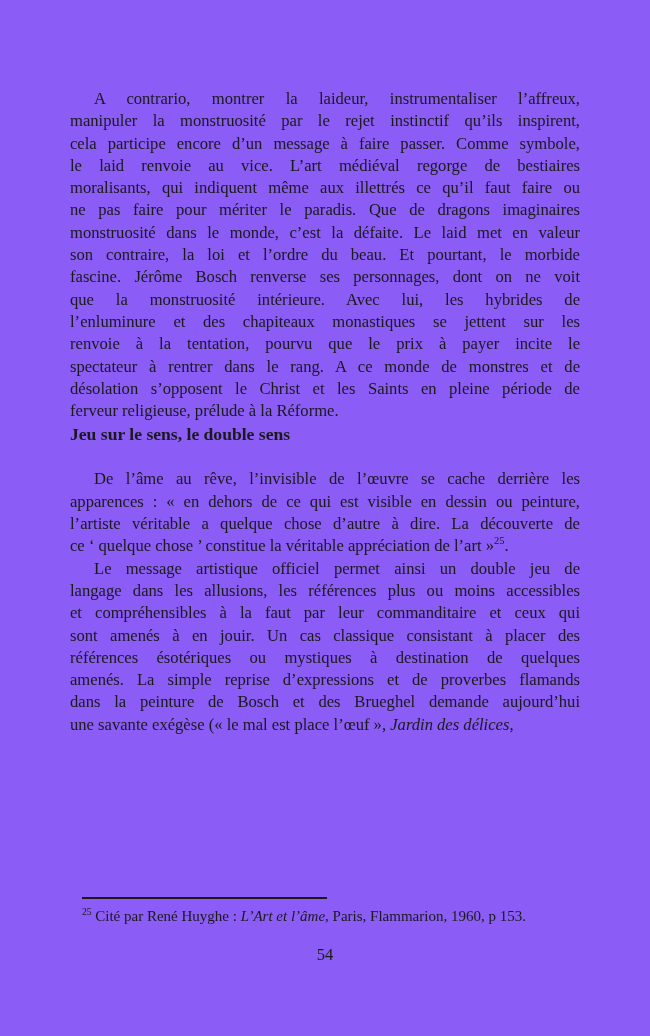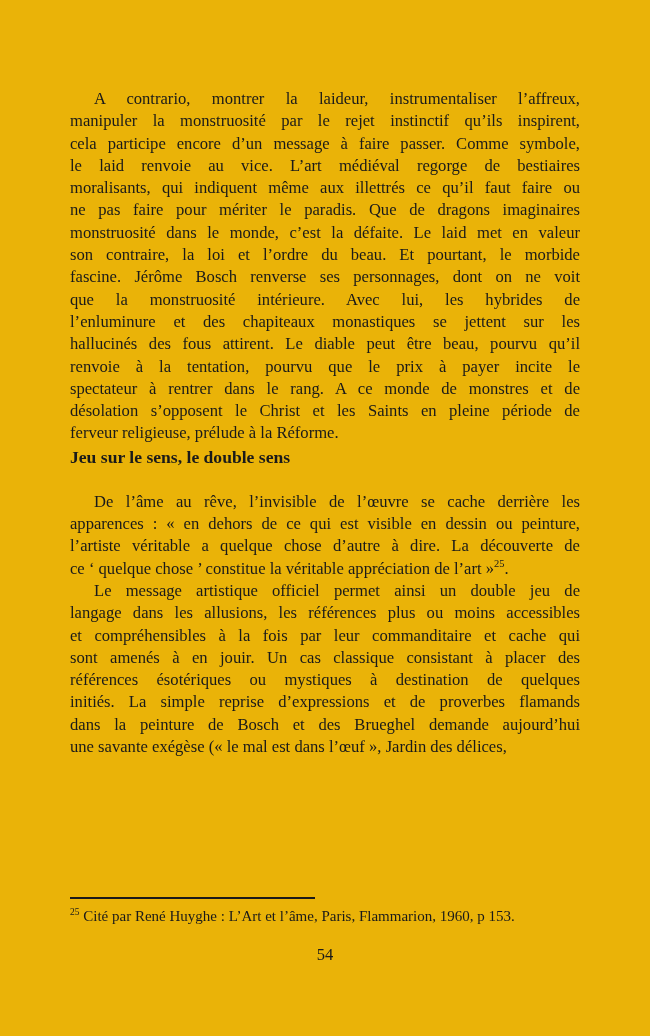--- a/index.html
+++ b/index.html
@@ -4,21 +4,21 @@
 <style>
   html, body {
     margin: 0;
     padding: 0;
     background: #e8e8e8;
   }
   .page {
     position: relative;
     width: 650px;
     height: 1036px;
-    background: #eab308;
+    background: #8b5cf6;
     font-family: "Liberation Serif", serif;
     color: #1a1a1a;
     overflow: hidden;
   }
   .textblock {
     position: absolute;
     left: 70px;
     top: 88px;
     width: 510px;
   }
@@ -45,24 +45,25 @@
   .para2 {
     margin-top: 22px;
   }
   sup.ref {
     font-size: 10.5px;
     line-height: 0;
     vertical-align: super;
     letter-spacing: 0;
   }
   .italic {
+    font-style: italic;
   }
   .footnote-block {
     position: absolute;
-    left: 70px;
+    left: 82px;
     top: 897px;
     width: 510px;
   }
   .footnote-rule {
     width: 245px;
     height: 0;
     border-top: 2px solid #1a1a1a;
     margin: 0 0 7px 0;
   }
   .footnote-text {
@@ -95,45 +96,44 @@
       <div class="bodyline">manipuler la monstruosité par le rejet instinctif qu’ils inspirent,</div>
       <div class="bodyline">cela participe encore d’un message à faire passer. Comme symbole,</div>
       <div class="bodyline">le laid renvoie au vice. L’art médiéval regorge de bestiaires</div>
       <div class="bodyline">moralisants, qui indiquent même aux illettrés ce qu’il faut faire ou</div>
       <div class="bodyline">ne pas faire pour mériter le paradis. Que de dragons imaginaires</div>
       <div class="bodyline">monstruosité dans le monde, c’est la défaite. Le laid met en valeur</div>
       <div class="bodyline">son contraire, la loi et l’ordre du beau. Et pourtant, le morbide</div>
       <div class="bodyline">fascine. Jérôme Bosch renverse ses personnages, dont on ne voit</div>
       <div class="bodyline">que la monstruosité intérieure. Avec lui, les hybrides de</div>
       <div class="bodyline">l’enluminure et des chapiteaux monastiques se jettent sur les</div>
-      <div class="bodyline">hallucinés des fous attirent. Le diable peut être beau, pourvu qu’il</div>
       <div class="bodyline">renvoie à la tentation, pourvu que le prix à payer incite le</div>
       <div class="bodyline">spectateur à rentrer dans le rang. A ce monde de monstres et de</div>
       <div class="bodyline">désolation s’opposent le Christ et les Saints en pleine période de</div>
       <div class="bodyline lastline">ferveur religieuse, prélude à la Réforme.</div>
     </div>
 
     <div class="heading">Jeu sur le sens, le double sens</div>
 
     <div class="para2">
       <div class="bodyline indent">De l’âme au rêve, l’invisible de l’œuvre se cache derrière les</div>
       <div class="bodyline">apparences : « en dehors de ce qui est visible en dessin ou peinture,</div>
       <div class="bodyline">l’artiste véritable a quelque chose d’autre à dire. La découverte de</div>
       <div class="bodyline lastline"><span>ce ‘ quelque chose ’ constitue la véritable appréciation de l’art »</span><sup class="ref">25</sup><span>.</span></div>
     </div>
 
     <div>
       <div class="bodyline indent">Le message artistique officiel permet ainsi un double jeu de</div>
       <div class="bodyline">langage dans les allusions, les références plus ou moins accessibles</div>
-      <div class="bodyline">et compréhensibles à la fois par leur commanditaire et cache qui</div>
+      <div class="bodyline">et compréhensibles à la faut par leur commanditaire et ceux qui</div>
       <div class="bodyline">sont amenés à en jouir. Un cas classique consistant à placer des</div>
       <div class="bodyline">références ésotériques ou mystiques à destination de quelques</div>
-      <div class="bodyline">initiés. La simple reprise d’expressions et de proverbes flamands</div>
+      <div class="bodyline">amenés. La simple reprise d’expressions et de proverbes flamands</div>
       <div class="bodyline">dans la peinture de Bosch et des Brueghel demande aujourd’hui</div>
-      <div class="bodyline lastline"><span>une savante exégèse (« le mal est dans l’œuf », </span><span class="italic">Jardin des délices</span><span>,</span></div>
+      <div class="bodyline lastline"><span>une savante exégèse (« le mal est place l’œuf », </span><span class="italic">Jardin des délices</span><span>,</span></div>
     </div>
 
   </div>
 
   <div class="footnote-block">
     <div class="footnote-rule"></div>
     <div class="footnote-text"><sup class="ref">25</sup><span> Cité par René Huyghe : </span><span class="italic">L’Art et l’âme</span><span>, Paris, Flammarion, 1960, p 153.</span></div>
   </div>
 
   <div class="page-number">54</div>

